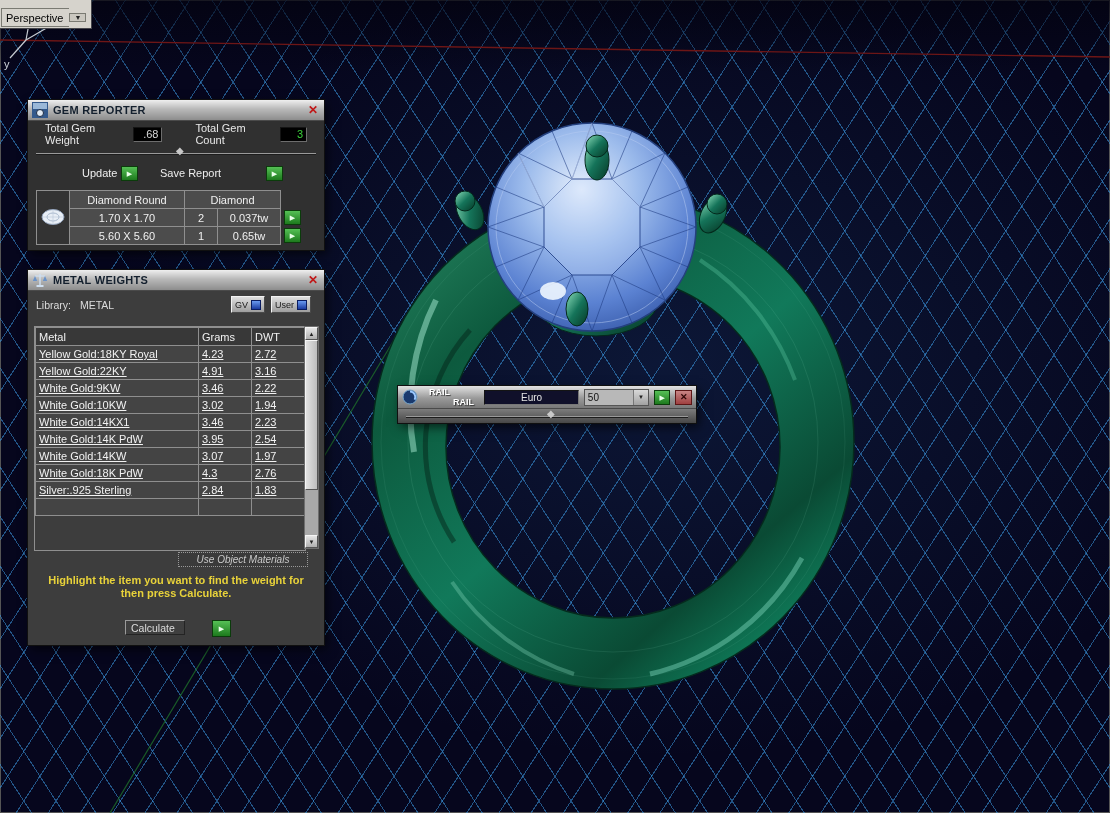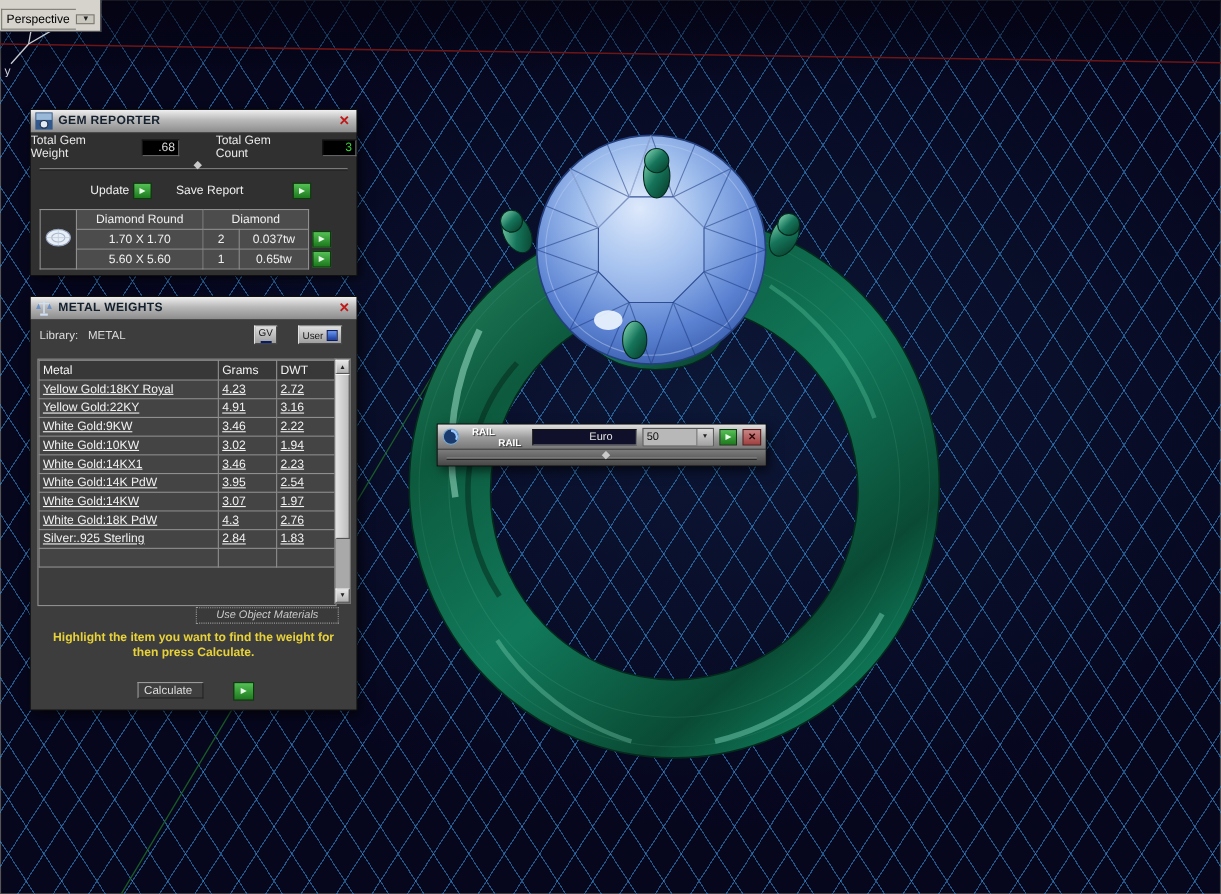--- a/index.html
+++ b/index.html
@@ -47,21 +47,21 @@
     color:#d8d8d8;font-size:11px;text-align:right;padding:0 3px;line-height:13px;height:13px;}
   .green-val{color:#3ad43a;}
 
   .go-btn{display:inline-flex;align-items:center;justify-content:center;width:15px;height:13px;
     background:linear-gradient(#55c055,#1d7a1d);border:1px solid #0b3c0b;color:#eaffea;
     font-size:7px;line-height:1;}
 
   
   #gem-reporter{left:28px;top:100px;width:296px;height:150px;background:#303030;}
   #gem-reporter .info-row{position:absolute;left:0;top:26px;width:100%;height:16px;
-    display:flex;align-items:center;padding:0 0;box-sizing:border-box;gap:23px;}
+    display:flex;align-items:center;padding:0 17px;box-sizing:border-box;gap:23px;}
   #gem-reporter .info-row .lbl{color:#e8e8e8;font-size:11px;}
   #gr-weight-box{width:32px;margin-left:6px;}
   #gr-count-lbl{margin-left:10px;}
   #gr-count-box{width:28px;margin-left:6px;}
   .slider-row{position:absolute;height:9px;}
   .slider-track{position:absolute;left:0;right:0;top:4px;border-top:1px solid #9a9a9a;
     border-bottom:1px solid #1c1c1c;}
   .slider-thumb{position:absolute;top:-3px;color:#c9c9c9;font-size:10px;line-height:10px;}
   #gr-slider{left:8px;top:49px;width:280px;}
   #gr-slider .slider-thumb{left:140px;}
@@ -78,21 +78,21 @@
 
   
   #metal-weights{left:28px;top:270px;width:296px;height:375px;background:#3d3d3d;}
   #mw-library{position:absolute;left:8px;top:29px;color:#dcdcdc;font-size:10.5px;}
   #mw-library .lib-val{margin-left:6px;}
   .mini-btn{position:absolute;top:26px;height:15px;display:flex;align-items:center;gap:3px;
     background:linear-gradient(#dedede,#9e9e9e);border:1px solid;border-color:#f2f2f2 #4a4a4a #4a4a4a #f2f2f2;
     font-size:9px;color:#1a1a1a;padding:0 3px;}
   .mini-btn .blue-ind{width:8px;height:8px;background:linear-gradient(#6a9af0,#1a3aa0);
     border:1px solid #0a1c60;}
-  #btn-gv{left:203px;flex-direction:column;} #btn-user{left:243px;}
+  #btn-gv{left:203px;} #btn-user{left:243px;}
 
   #mw-table-wrap{position:absolute;left:6px;top:56px;width:270px;height:223px;overflow:hidden;
     border:1px solid #8f8f8f;}
   .mw-table{border-collapse:collapse;table-layout:fixed;width:270px;}
   .mw-table th,.mw-table td{border:1px solid #8f8f8f;color:#f2f2f2;font-size:11px;
     font-weight:normal;text-align:left;padding:0 3px;height:16px;overflow:hidden;white-space:nowrap;}
   .mw-table th{background:#383838;height:17px;}
   .mw-table td{background:#444;text-decoration:underline;}
   .mw-table .c1{width:156px;} .mw-table .c2{width:46px;} .mw-table .c3{width:62px;}
 
@@ -118,21 +118,21 @@
 
   
   #ring-rail{left:398px;top:386px;width:298px;height:37px;}
   #ring-rail .titlebar{height:22px;background:linear-gradient(#e2e2e2,#9a9a9a 55%,#787878);}
   .rr-title{position:relative;width:58px;height:22px;}
   .rr-title span{position:absolute;font-size:9px;font-weight:bold;color:#fff;
     text-shadow:1px 1px 1px #333;}
   .rr-w1{left:6px;top:1px;} .rr-w2{left:30px;top:11px;}
   #rr-text{width:52px;height:13px;background:#10102a;border:1px solid;
     border-color:#141414 #777 #777 #141414;color:#e4e4e4;font-size:10px;line-height:13px;
-    padding:0 21px;text-align:right;}
+    padding:0 21px;text-align:center;}
   .dropdown{display:flex;height:15px;border:1px solid #555;background:#b8b8b8;}
   .dropdown .dd-val{width:42px;font-size:10px;color:#111;line-height:15px;padding:0 3px;}
   .dropdown .dd-arrow{width:14px;background:linear-gradient(#d8d8d8,#a2a2a2);
     border-left:1px solid #777;display:flex;align-items:center;justify-content:center;
     font-size:6px;color:#222;}
   .rr-close{margin-left:auto;width:15px;height:13px;background:linear-gradient(#c88585,#a04040);
     border:1px solid #5c1616;color:#2e0606;font-size:9px;font-weight:bold;display:flex;
     align-items:center;justify-content:center;}
   #rr-slider-strip{position:relative;height:14px;background:linear-gradient(#7c7c7c,#474747);}
   #rr-slider{left:8px;top:3px;right:8px;position:absolute;height:9px;}

